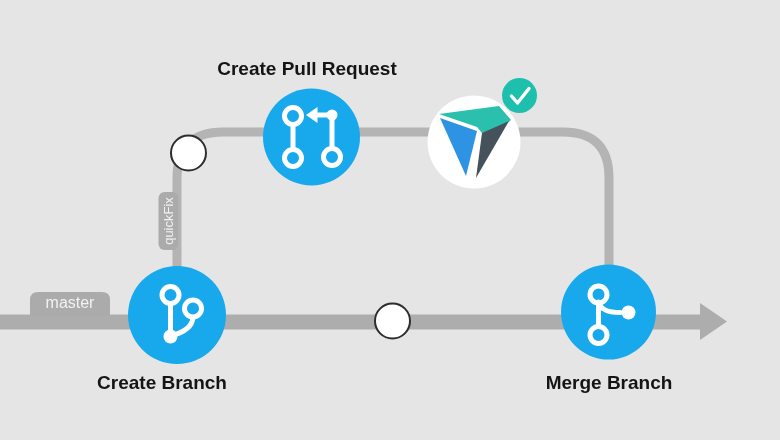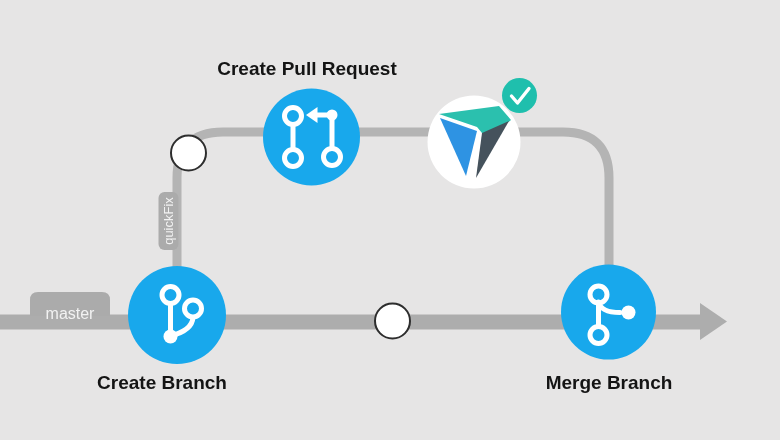--- a/index.html
+++ b/index.html
@@ -29,21 +29,21 @@
   .lbl{
     position:absolute;white-space:nowrap;
     font-weight:700;font-size:19px;color:var(--label_text);
     transform:translateX(-50%);
   }
   .tag-lbl{
     position:absolute;white-space:nowrap;
     font-weight:400;color:var(--tag_text);
   }
   .master-lbl{
-    left:70px;top:294px;font-size:16px;transform:translateX(-50%);margin-top:11px;
+    left:70px;top:294px;font-size:16px;transform:translateX(-50%);
   }
   .quickfix-lbl{
     left:168px;top:221px;font-size:13px;
     transform:translate(-50%,-50%) rotate(-90deg);
   }
 </style>
 </head>
 <body>
 
 <div class="scene">

